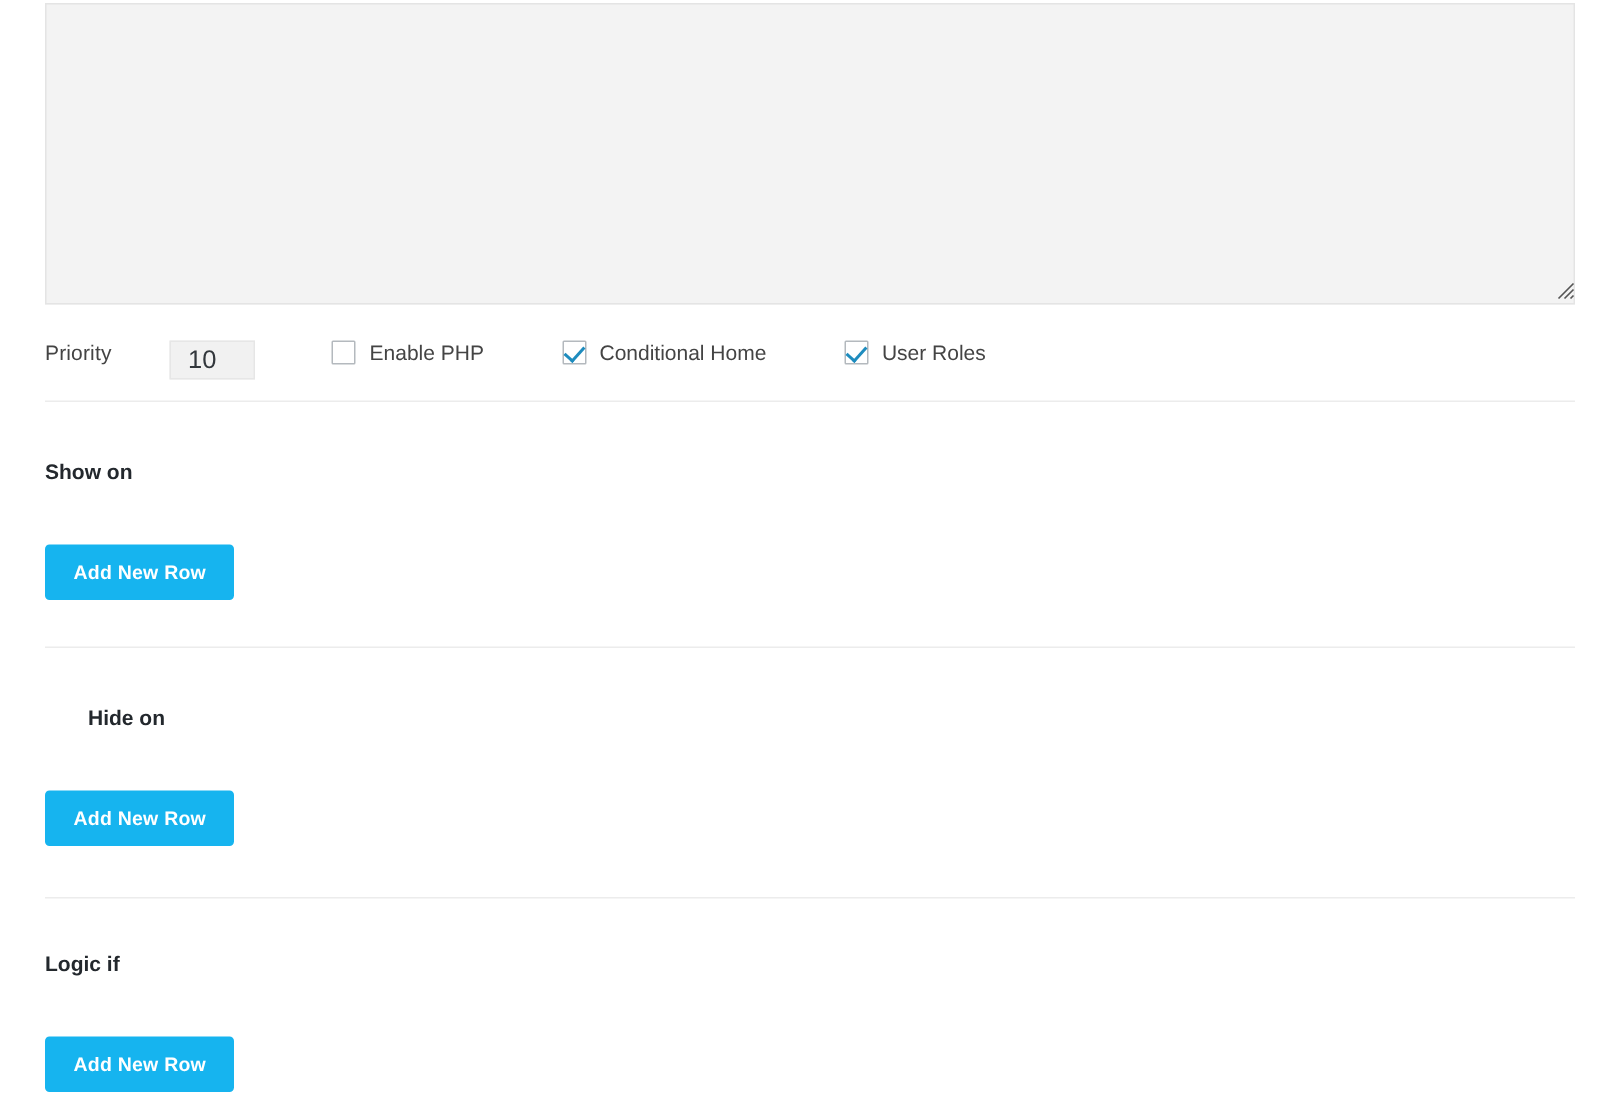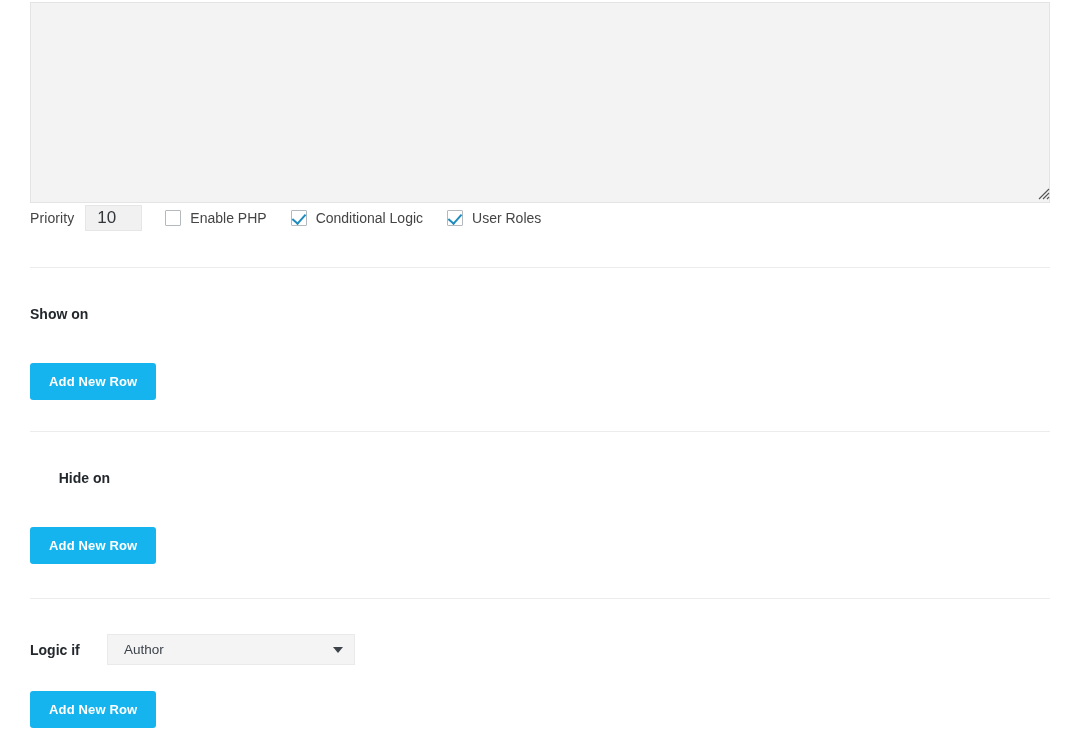--- a/index.html
+++ b/index.html
@@ -44,24 +44,25 @@
     top: 186px;
     width: 14px;
     height: 14px;
     pointer-events: none;
   }
 
   
   .opts-row {
     position: absolute;
     left: 30px;
-    top: 205px;
+    top: 227px;
     height: 26px;
     display: flex;
-    align-items: center;
+    align-items: flex-start;
+    gap: 28px;
   }
   .opt-label {
     font-size: 14px;
     color: #444;
     font-weight: 400;
     letter-spacing: 0.1px;
   }
   .priority-input {
     width: 57px;
     height: 26px;
@@ -194,21 +195,21 @@
     <span class="opt-label">Priority</span>
     <input class="priority-input" type="text" value="10" style="">
 
     <label class="cb-group first">
       <span class="cb-box"></span>
       <span class="cb-text">Enable PHP</span>
     </label>
 
     <label class="cb-group">
       <span class="cb-box checked"></span>
-      <span class="cb-text">Conditional Logic</span>
+      <span class="cb-text">Conditional Home</span>
     </label>
 
     <label class="cb-group">
       <span class="cb-box checked"></span>
       <span class="cb-text">User Roles</span>
     </label>
   </div>
 
   <div class="divider" style="top:267px;"></div>
 
@@ -221,22 +222,16 @@
 
   <div class="rule-row" style="left:30px; top:470px;">
     <span class="rule-label" style="width:80px;text-align:right;">Hide on</span>
   </div>
   <button class="add-row-btn" style="left:30px; top:527px;">Add New Row</button>
 
   <div class="divider" style="top:598px;"></div>
 
   <div class="rule-row" style="left:30px; top:634px;">
     <span class="rule-label" style="width:77px;">Logic if</span>
-    <span class="select-wrap">
-      <select class="ui-select" style="width:248px;">
-        <option>Author</option>
-      </select>
-      <span class="sel-arrow"></span>
-    </span>
   </div>
   <button class="add-row-btn" style="left:30px; top:691px;">Add New Row</button>
 
 </div>
 
 </body></html>

